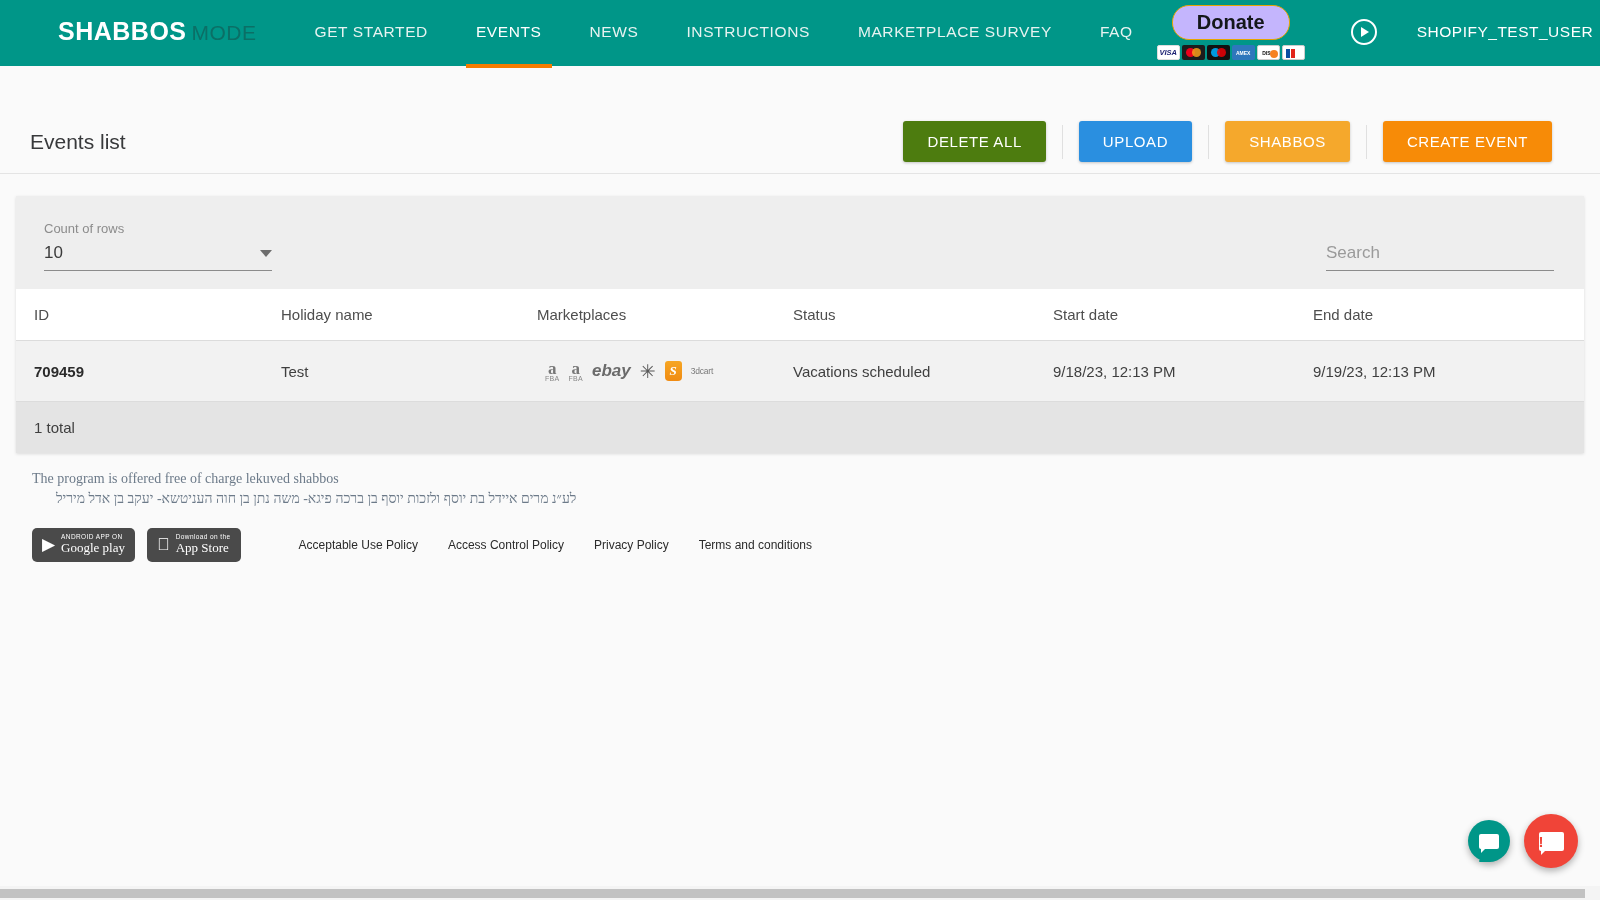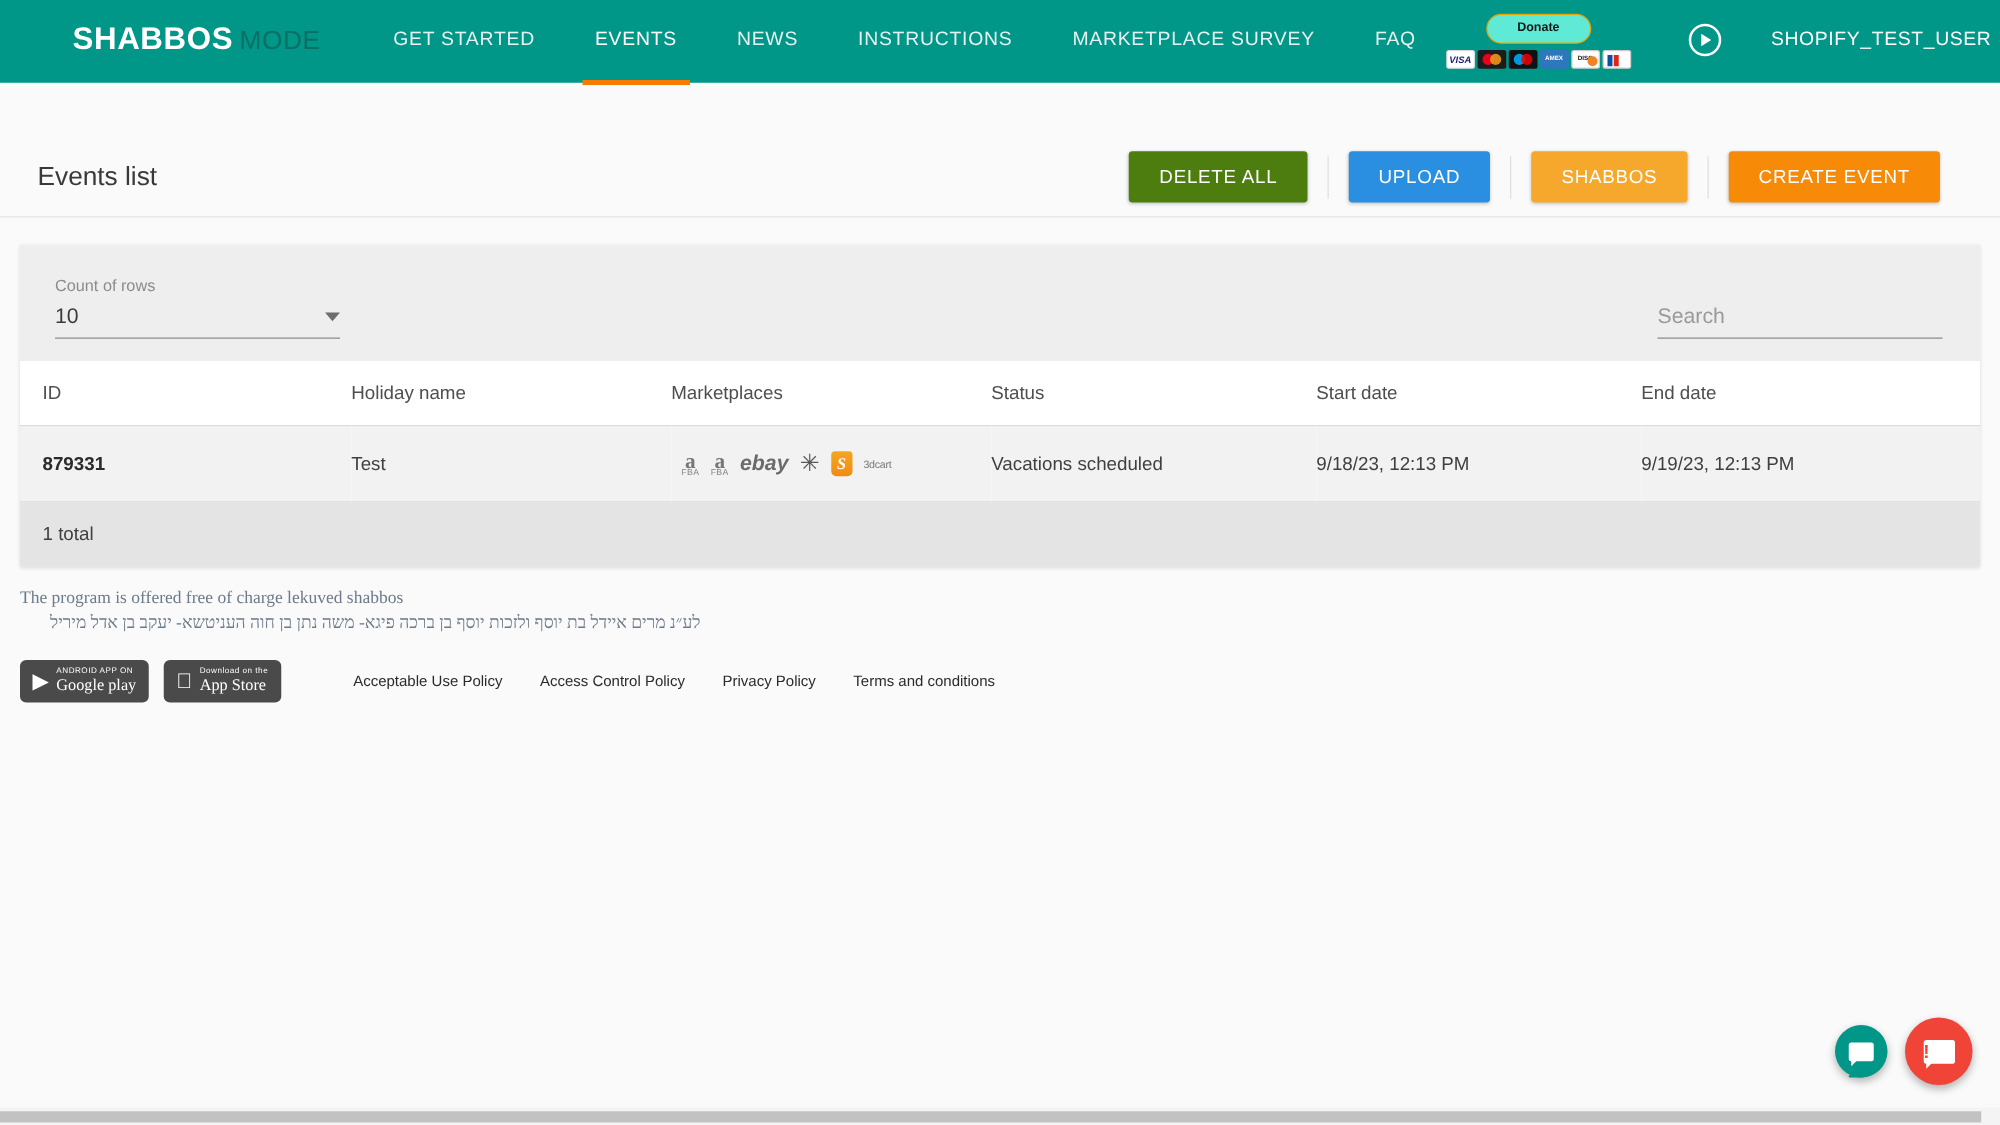--- a/index.html
+++ b/index.html
@@ -60,25 +60,25 @@
     gap: 0;
   }
   .donate-wrap {
     display: flex;
     flex-direction: column;
     align-items: center;
     margin-right: 46px;
     margin-top: 2px;
   }
   .donate-btn {
-    background: #5eead4;
+    background: #c4b5fd;
     border: 1px solid #e6a500;
     border-radius: 17px;
     color: #14171a;
-    font-size: 10px;
+    font-size: 20px;
     font-weight: 700;
     padding: 5px 24px 6px;
     cursor: pointer;
     line-height: 1.1;
   }
   .cards { display: flex; gap: 2px; margin-top: 5px; }
   .card-ico {
     width: 23px; height: 15px;
     border-radius: 2px;
     display: flex; align-items: center; justify-content: center;
@@ -231,21 +231,21 @@
   }
   .mk-3dc { font-size: 8.5px; color: #7a7a7a; letter-spacing: -.2px; }
 
   .totals {
     background: #e4e4e4;
     padding: 17px 0 17px 18px;
     font-size: 15px; color: #3f3f3f;
   }
 
   
-  .footer { padding: 16px 0 0 16px; }
+  .footer { padding: 16px 0 0 32px; }
   .foot-line {
     font-size: 14px; color: #6c7a89;
     font-family: "Liberation Serif", serif;
     line-height: 1.45;
   }
   .foot-he { direction: rtl; text-align: left; unicode-bidi: embed; margin-left: 24px; }
   .badges-row {
     display: flex; align-items: center;
     margin-top: 18px;
     gap: 0;
@@ -386,21 +386,21 @@
         <th class="col-id">ID</th>
         <th class="col-holiday">Holiday name</th>
         <th class="col-markets">Marketplaces</th>
         <th class="col-status">Status</th>
         <th class="col-start">Start date</th>
         <th class="col-end">End date</th>
       </tr>
     </thead>
     <tbody>
       <tr>
-        <td class="col-id">879331</td>
+        <td class="col-id">709459</td>
         <td class="col-holiday">Test</td>
         <td class="col-markets">
           <div class="markets">
             <span class="mk mk-amz">
               <span class="a">a</span>
               <span class="fba">FBA</span>
             </span>
             <span class="mk mk-amz">
               <span class="a">a</span>
               <span class="fba">FBA</span>

